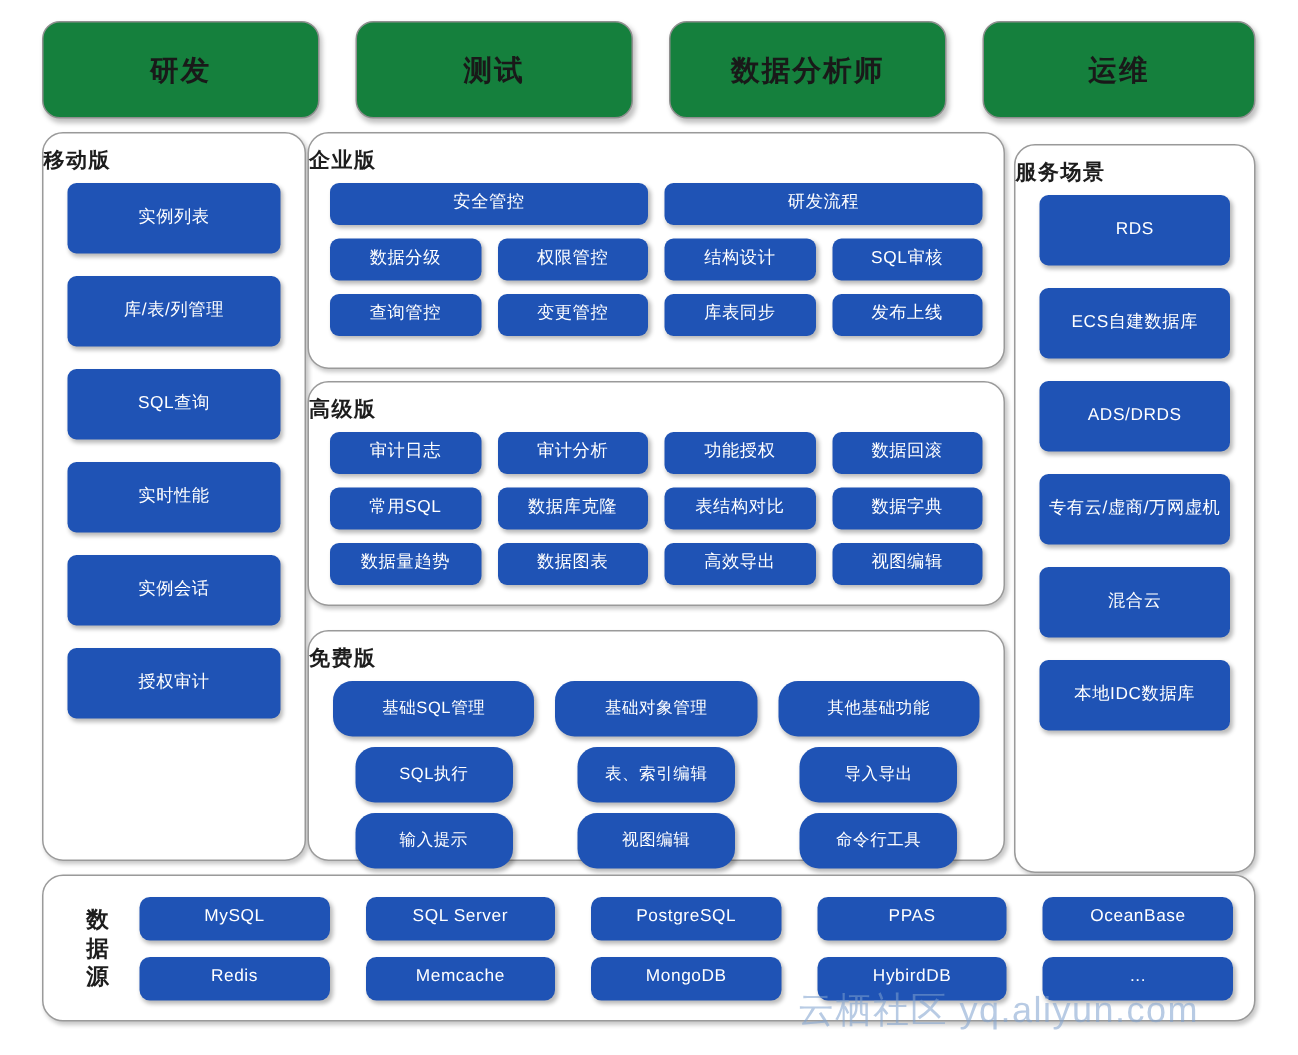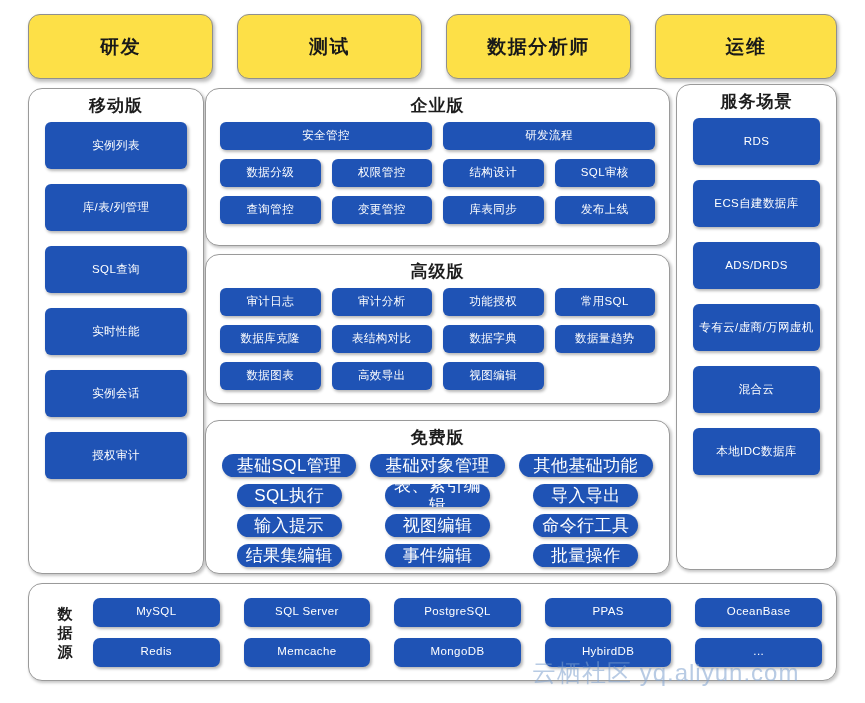--- a/index.html
+++ b/index.html
@@ -17,36 +17,35 @@
   
   .panel{
     background:#ffffff;
     border:1.4px solid #9a9a9a;
     border-radius:14px;
     box-sizing:border-box;
     box-shadow:1.5px 2px 3px rgba(0,0,0,0.22);
     position:absolute;
   }
   .panel-title{
-    text-align:center;
-    font-size:17px;
+    font-size:14px;
     font-weight:bold;
     color:#1d1d1d;
     letter-spacing:1px;
     margin:7px 0 6px 0;
     line-height:20px;
   }
 
   
   .tab{
     position:absolute;
     top:14px;height:65px;
     border:1.4px solid #8f8f8f;
     border-radius:12px;
-    background:#fde047;
+    background:#15803d;
     box-shadow:1.5px 2.5px 3.5px rgba(0,0,0,0.25);
     display:flex;align-items:center;justify-content:center;
     font-size:19px;font-weight:bold;color:#191919;
     letter-spacing:1.5px;
     box-sizing:border-box;
   }
 
   
   .chip{
     background:#1f53b5;
@@ -59,21 +58,21 @@
     box-sizing:border-box;
     box-shadow:1.5px 2px 3px rgba(0,0,0,0.28);
     line-height:1.15;
     padding:0 3px;
     overflow:hidden;
   }
   .chip.rounded{border-radius:13px;}
 
   
   #mobile-panel{left:28px;top:88px;width:176px;height:486px;}
-  #scene-panel{left:676px;top:84px;width:161px;height:486px;}
+  #scene-panel{left:676px;top:96px;width:161px;height:486px;}
   .side-list{
     display:flex;flex-direction:column;
     gap:15px;
     padding:0 16px;
     box-sizing:border-box;
   }
   .side-list .chip{height:47px;width:100%;font-size:11.5px;}
 
   
   #ent-panel{left:205px;top:88px;width:465px;height:158px;}
@@ -91,21 +90,21 @@
   .grid4 .span2{grid-column:span 2;}
 
   .free-cols{
     display:grid;
     grid-template-columns:repeat(3,1fr);
     gap:0 14px;
     padding:0 16px;
     box-sizing:border-box;
   }
   .free-col{display:flex;flex-direction:column;align-items:center;gap:7px;}
-  .free-col .chip{height:23px;font-size:17px;}
+  .free-col .chip{height:37px;font-size:11px;}
   .free-col .chip.head{width:100%;}
   .free-col .chip.sub{width:78%;}
 
   
   #ds-panel{left:28px;top:583px;width:809px;height:98px;}
   .ds-inner{display:flex;align-items:center;height:100%;box-sizing:border-box;padding:0 14px;}
   .ds-label{
     width:44px;flex:none;
     display:flex;flex-direction:column;align-items:center;justify-content:center;
     font-size:15px;font-weight:bold;color:#1d1d1d;line-height:19px;
@@ -170,20 +169,21 @@
         <div class="chip">发布上线</div>
       </div>
   </div>
 
   <div class="panel" id="adv-panel">
     <div class="panel-title">高级版</div>
     <div class="grid4" id="adv-grid">
         <div class="chip">审计日志</div>
         <div class="chip">审计分析</div>
         <div class="chip">功能授权</div>
+        <div class="chip">数据回滚</div>
         <div class="chip">常用SQL</div>
         <div class="chip">数据库克隆</div>
         <div class="chip">表结构对比</div>
         <div class="chip">数据字典</div>
         <div class="chip">数据量趋势</div>
         <div class="chip">数据图表</div>
         <div class="chip">高效导出</div>
         <div class="chip">视图编辑</div>
       </div>
   </div>

